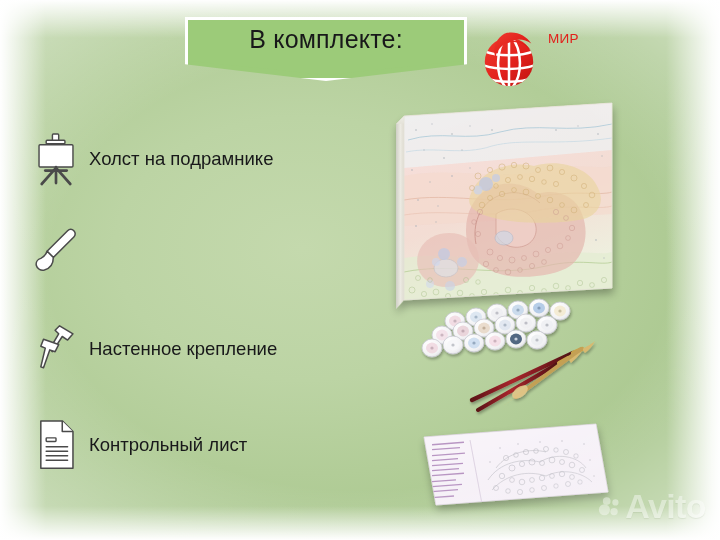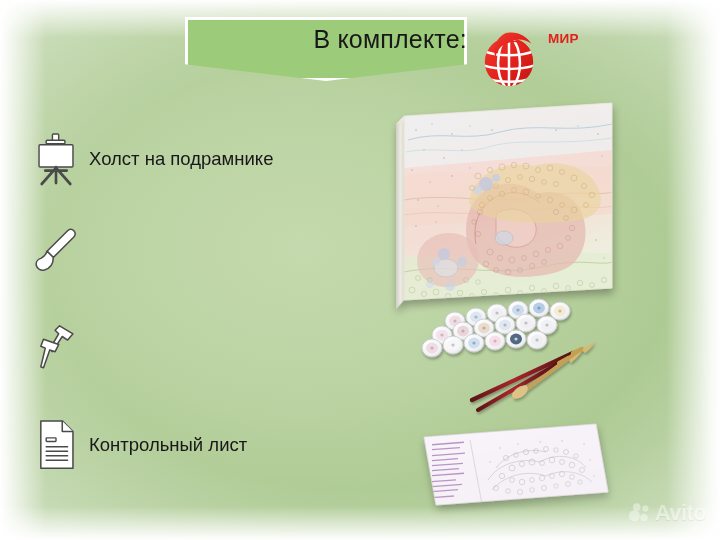--- a/index.html
+++ b/index.html
@@ -56,21 +56,21 @@
   }
   #banner .ribbon-inner {
     position: absolute;
     left: 3px; top: 3px; right: 3px; bottom: 3px;
     background: #9ccb79;
     clip-path: polygon(0% 0%, 100% 0%, 100% 73%, 50% 100%, 0% 73%);
   }
   #banner-title {
     position: absolute;
     left: 0; right: 0; top: 8px;
-    text-align: right;
+    text-align: center;
     font-size: 25px;
     color: #18181a;
     letter-spacing: 0.2px;
     white-space: nowrap;
   }
 
   
   #logo {
     position: absolute;
     left: 478px;
@@ -83,21 +83,21 @@
   }
   #logo-globe { width: 62px; height: 62px; flex: none; margin-top: 1px; }
   #logo-text {
     display: flex;
     flex-direction: column;
     gap: 1px;
     padding-top: 5px;
   }
   #logo-text span {
     color: #e2211c;
-    font-weight: bold;
+    font-weight: normal;
     font-size: 13.5px;
     line-height: 15.5px;
     letter-spacing: 0.3px;
     white-space: nowrap;
   }
 
   
   .feature {
     position: absolute;
     display: flex;
@@ -132,21 +132,21 @@
     position: absolute;
     right: 14px;
     bottom: 14px;
     display: flex;
     align-items: center;
     gap: 5px;
     opacity: 0.42;
   }
   #avito .dots { width: 22px; height: 22px; flex: none; }
   #avito .wordmark {
-    font-size: 22px;
+    font-size: 34px;
     font-weight: bold;
     color: #ffffff;
     letter-spacing: -0.6px;
     text-shadow: 0 1px 1px rgba(120,140,105,0.35);
   }
 </style>
 </head>
 <body>
 
 <div id="stage">
@@ -636,20 +636,21 @@
 
   <div class="feature" id="feature-2">
     <div class="ficon">
       <svg viewBox="0 0 56 62" width="50" height="56">
         <g fill="#ffffff" stroke="#4a4a4a" stroke-width="1.7" stroke-linejoin="round" stroke-linecap="round">
           <path d="M32,5 L47,14 L41,21 L35,17 L24,34 L21,31 L31,14 L27,10 Z"></path>
           <path d="M14,20 L31,26 L27,34 L21,32 L14,52 L11,51 L16,30 L11,28 Z"></path>
         </g>
       </svg>
     </div>
+    <div class="flabel">Настенное крепление</div>
   </div>
 
   <div class="feature" id="feature-3">
     <div class="ficon">
       <svg viewBox="0 0 56 62" width="50" height="56">
         <g fill="#ffffff" stroke="#4a4a4a" stroke-width="1.7" stroke-linejoin="round">
           <path d="M11,4 L35,4 L47,16 L47,57 L11,57 Z"></path>
           <path d="M35,4 L35,16 L47,16"></path>
         </g>
         <g fill="none" stroke="#4a4a4a" stroke-width="1.6" stroke-linecap="round">

